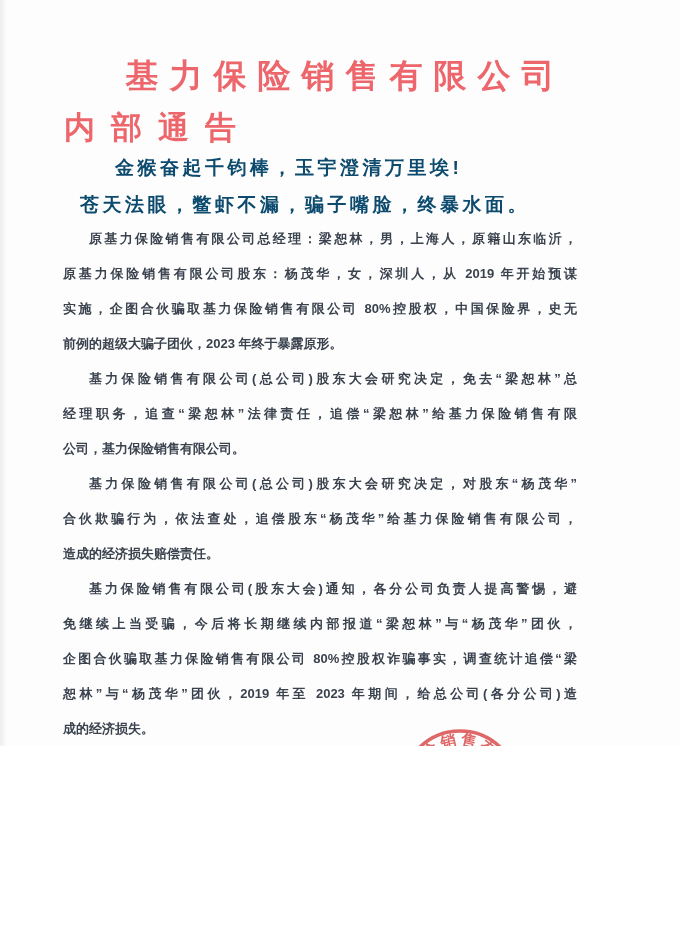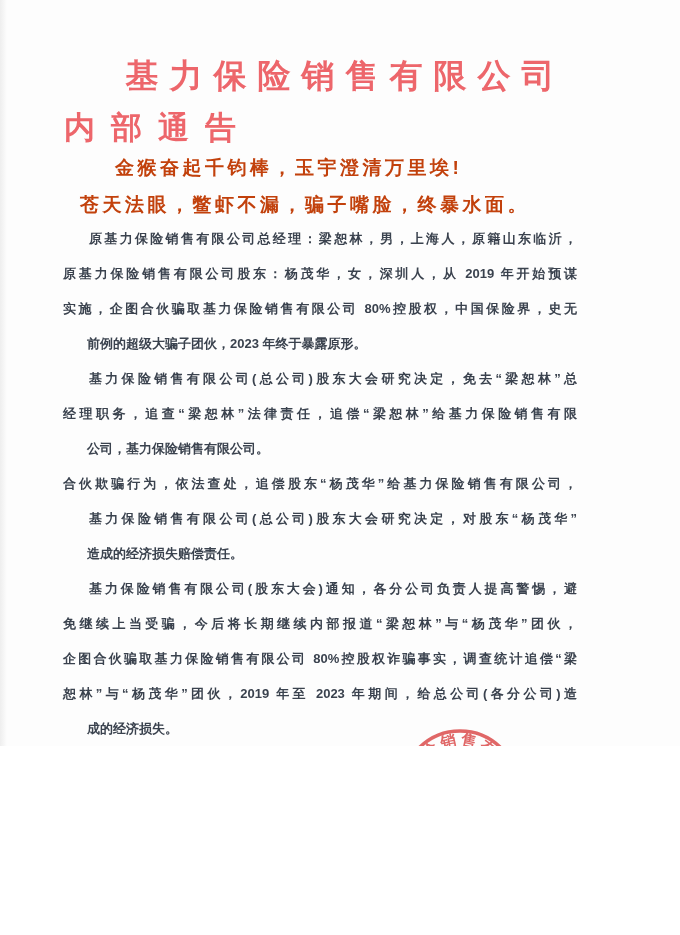--- a/index.html
+++ b/index.html
@@ -17,29 +17,29 @@
     background:#161616;border-radius:2px;}
 
   .title1{position:absolute;top:54px;left:0;width:680px;text-align:center;
     font-size:33px;font-weight:700;color:var(--red-title);
     letter-spacing:11px;text-indent:11px;}
   .title2{position:absolute;top:107px;left:16px;width:680px;text-align:left;
     font-size:31px;font-weight:700;color:var(--red-title);
     letter-spacing:16px;text-indent:16px;padding-left:32px;}
 
   .slogans{position:absolute;top:149px;left:63px;width:540px;}
-  .slogan{line-height:37px;font-size:19px;font-weight:700;color:#c2410c;letter-spacing:3.5px;}
+  .slogan{line-height:37px;font-size:19px;font-weight:700;color:#0c4a6e;letter-spacing:3.5px;}
   .slogan.s1{margin-left:52px;}
   .slogan.s2{margin-left:17px;}
 
   .body-text{position:absolute;top:221px;left:63px;width:514px;
     font-size:13px;font-weight:600;color:var(--ink);}
   .line{height:35px;line-height:35px;white-space:nowrap;
     text-align:justify;text-align-last:justify;}
-  .line.last{text-align-last:left;margin-left:24px;}
+  .line.last{text-align-last:left;}
   .line.indent{text-indent:26px;}
 
   .footer{position:absolute;top:746px;left:285px;width:320px;text-align:center;
     font-size:19px;font-weight:600;color:var(--ink);z-index:1;}
   .fline{height:35px;line-height:35px;}
 
   .round-seal{position:absolute;left:396px;top:725px;width:128px;height:128px;
     z-index:2;mix-blend-mode:multiply;opacity:.85;pointer-events:none;}
   .square-seal{position:absolute;left:549px;top:799px;width:62px;height:56px;
     border:4px solid var(--seal-red);border-radius:3px;
@@ -70,22 +70,22 @@
       <div class="line">原基力保险销售有限公司股东：杨茂华，女，深圳人，从 2019 年开始预谋</div>
       <div class="line">实施，企图合伙骗取基力保险销售有限公司 80%控股权，中国保险界，史无</div>
       <div class="line last">前例的超级大骗子团伙，2023 年终于暴露原形。</div>
     </div>
     <div>
       <div class="line indent">基力保险销售有限公司(总公司)股东大会研究决定，免去“梁恕林”总</div>
       <div class="line">经理职务，追查“梁恕林”法律责任，追偿“梁恕林”给基力保险销售有限</div>
       <div class="line last">公司，基力保险销售有限公司。</div>
     </div>
     <div>
+      <div class="line indent">基力保险销售有限公司(总公司)股东大会研究决定，对股东“杨茂华”</div>
       <div class="line">合伙欺骗行为，依法查处，追偿股东“杨茂华”给基力保险销售有限公司，</div>
-      <div class="line indent">基力保险销售有限公司(总公司)股东大会研究决定，对股东“杨茂华”</div>
       <div class="line last">造成的经济损失赔偿责任。</div>
     </div>
     <div>
       <div class="line indent">基力保险销售有限公司(股东大会)通知，各分公司负责人提高警惕，避</div>
       <div class="line">免继续上当受骗，今后将长期继续内部报道“梁恕林”与“杨茂华”团伙，</div>
       <div class="line">企图合伙骗取基力保险销售有限公司 80%控股权诈骗事实，调查统计追偿“梁</div>
       <div class="line">恕林”与“杨茂华”团伙，2019 年至 2023 年期间，给总公司(各分公司)造</div>
       <div class="line last">成的经济损失。</div>
     </div>
   </div>

